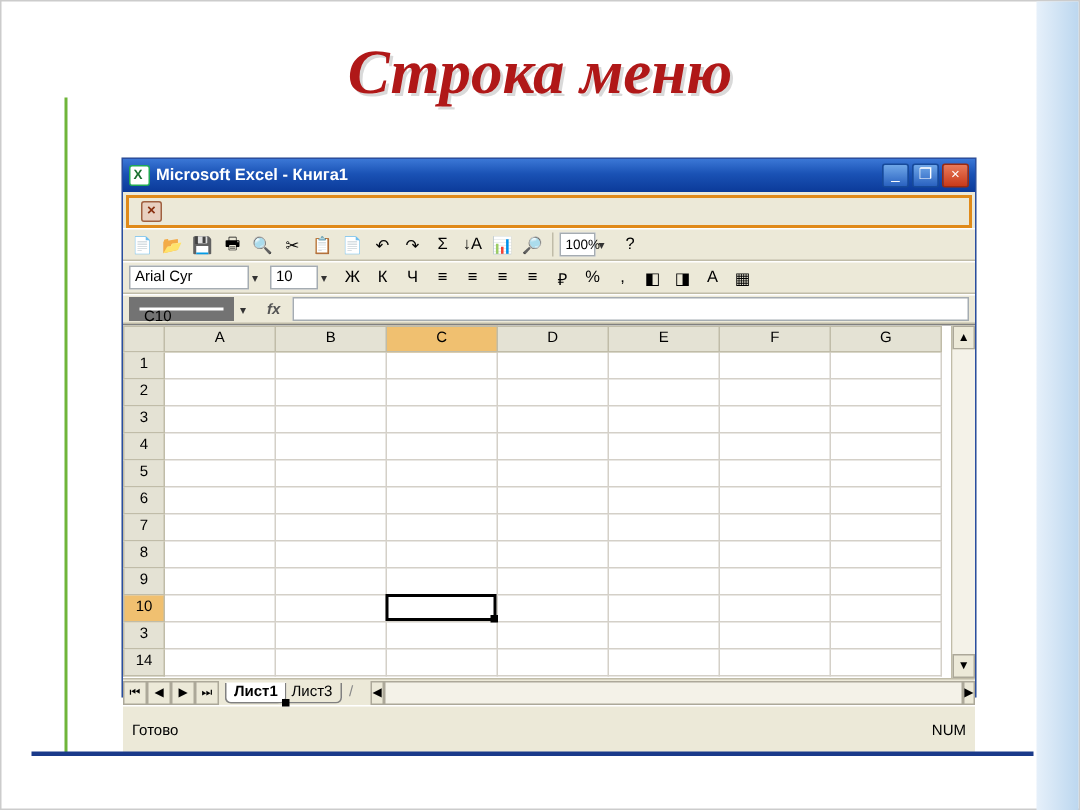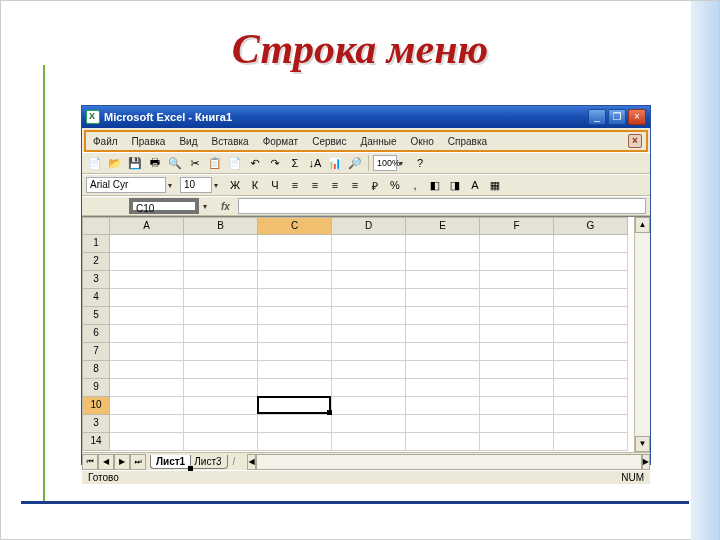--- a/index.html
+++ b/index.html
@@ -121,22 +121,22 @@
   .sizesel { width:32px; }
   .zoomsel { width:24px; font-size:9px; }
   .dropar { width:10px; font-size:8px; color:#333;}
   
   .fbar {
     height:20px; display:flex; align-items:center;
     border-top:1px solid #fff; border-bottom:1px solid #c0bca8;
     padding:0 4px; gap:4px;
   }
   .namebox {
-    width:70px; height:16px; background:#fff; border:4px solid #737373;
-    font-size:10px; padding:0 3px; line-height:14px;margin-left:43px;
+    width:70px; height:16px; background:#fff; border:7px solid #737373;
+    font-size:10px; padding:0 3px; line-height:14px;
   }
   .fx { font-style:italic; font-weight:bold; color:#555; padding:0 4px;}
   .formula {
     flex:1; height:16px; background:#fff; border:1px solid #a5acb2;
   }
   
   .gridwrap {
     position:relative;
     height:236px;
     background:#fff;
@@ -205,21 +205,21 @@
     border-radius:0 0 4px 4px;
   }
   .tab.active { background:#fff; font-weight:bold; }
   .tabrest { padding:1px 6px; color:#888; }
   .hscroll {
     flex:1; display:flex; margin-left:6px;
   }
   .hscroll .strack { flex:1; border:1px solid #aca899; background:#f4f2e8;}
   
   .status {
-    height:14px; display:flex; align-items:center;
+    height:34px; display:flex; align-items:center;
     background:#ece9d8; border-top:1px solid #fff;
     padding:0 6px; font-size:10px;
   }
   .status .ready { flex:1; }
 </style>
 </head>
 <body>
 
 <div class="slide">
   <div class="right-accent"></div>
@@ -232,31 +232,20 @@
       <div class="xicon"></div>
       <div class="ttext">Microsoft Excel - Книга1</div>
       <div class="winbtns">
         <div class="winbtn">_</div>
         <div class="winbtn">❐</div>
         <div class="winbtn close">×</div>
       </div>
     </div>
 
     <div class="menubar-wrap">
-      <div class="menubar" id="menubar">
-          <div class="menuitem">Файл</div>
-          <div class="menuitem">Правка</div>
-          <div class="menuitem">Вид</div>
-          <div class="menuitem">Вставка</div>
-          <div class="menuitem">Формат</div>
-          <div class="menuitem">Сервис</div>
-          <div class="menuitem">Данные</div>
-          <div class="menuitem">Окно</div>
-          <div class="menuitem">Справка</div>
-        </div>
       <div class="doc-close">×</div>
     </div>
 
     <div class="toolbar">
       <div id="tb1" style="display: contents;"><div class="tbtn">📄</div><div class="tbtn">📂</div><div class="tbtn">💾</div><div class="tbtn">🖶</div><div class="tbtn">🔍</div><div class="tbtn">✂</div><div class="tbtn">📋</div><div class="tbtn">📄</div><div class="tbtn">↶</div><div class="tbtn">↷</div><div class="tbtn">Σ</div><div class="tbtn">↓A</div><div class="tbtn">📊</div><div class="tbtn">🔎</div></div>
       <div class="sep"></div>
       <div class="fontsel zoomsel">100%</div>
       <div class="dropar">▾</div>
       <div class="tbtn">?</div>
     </div>

